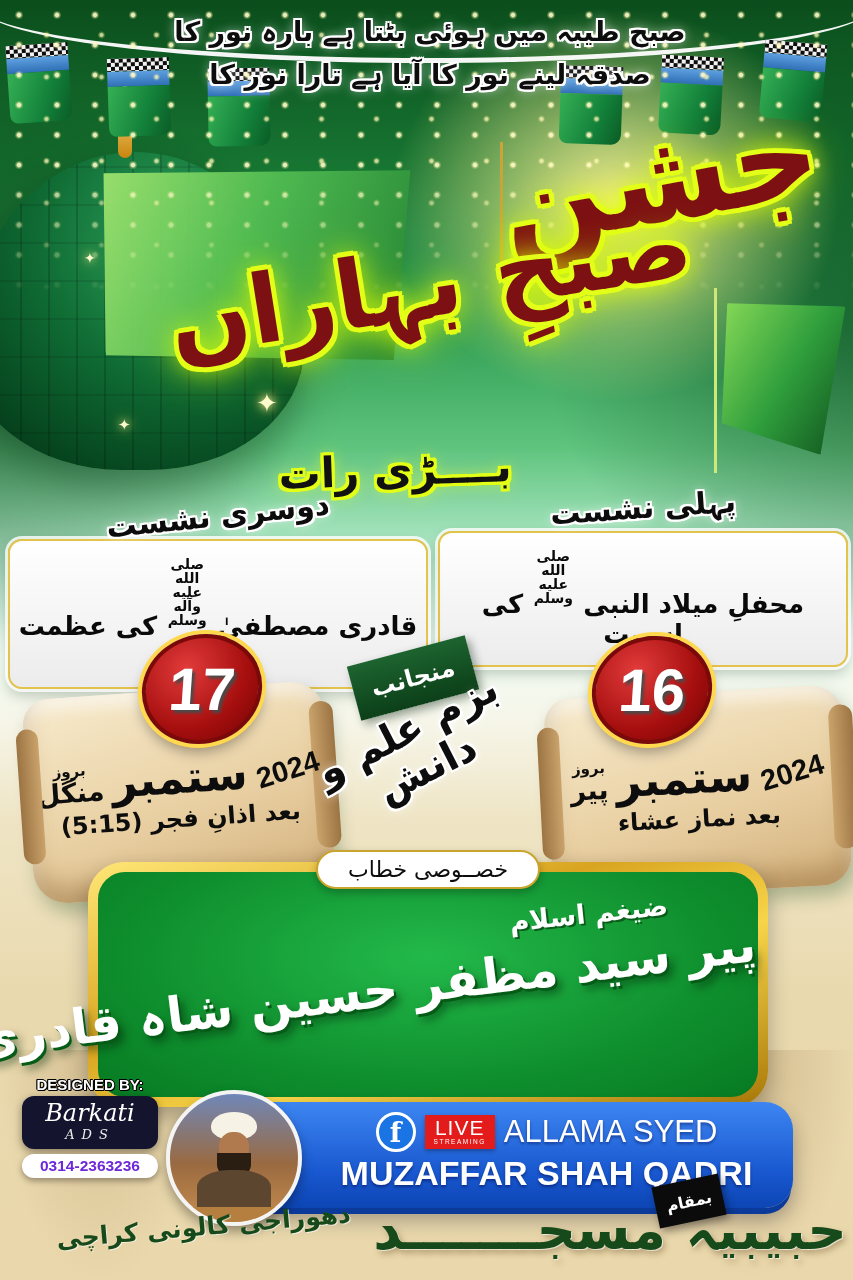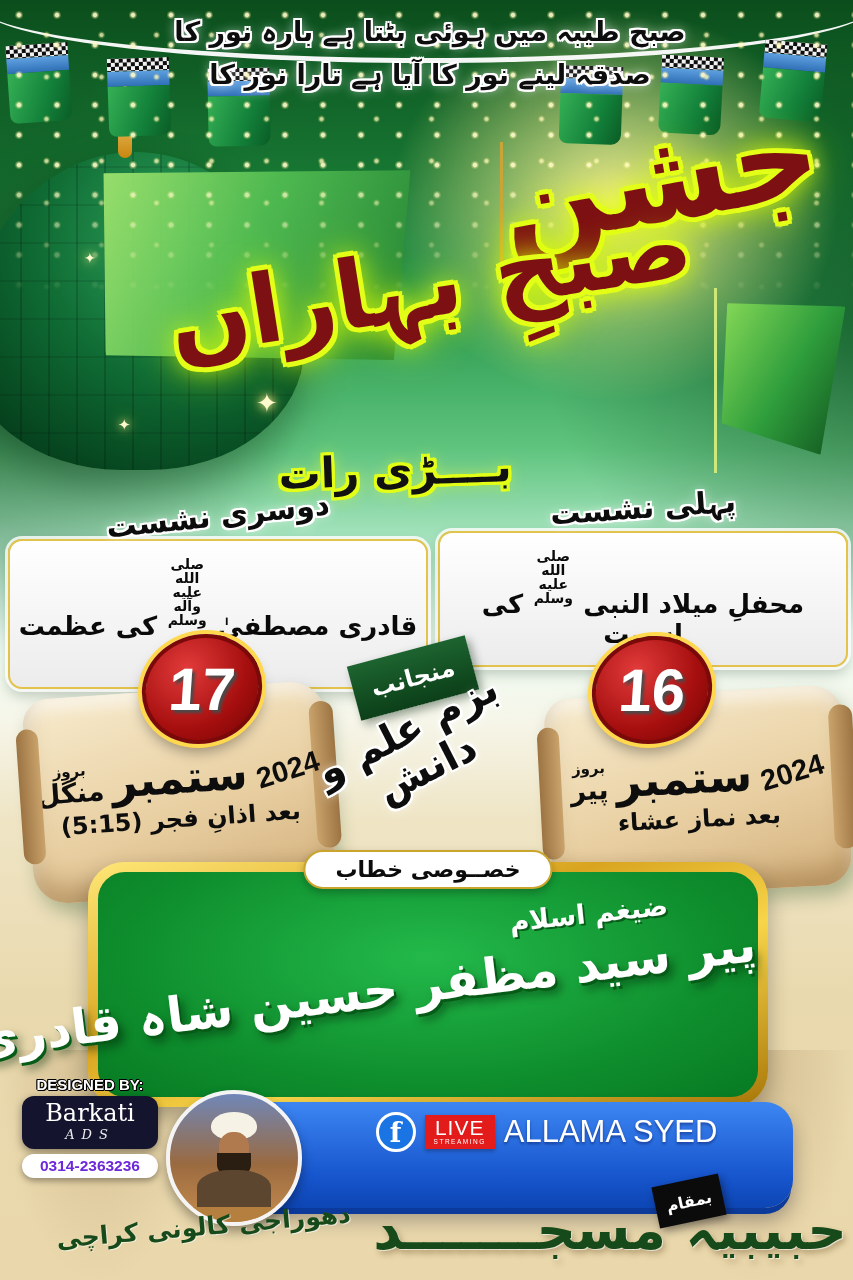--- a/index.html
+++ b/index.html
@@ -107,32 +107,32 @@
   .org-name{position:absolute; left:312px; top:706px; width:210px; transform:rotate(-27deg);
     font-size:40px; font-weight:bold; color:#0d0d0d; text-align:center; line-height:1.08;}
   
   .banner{position:absolute; left:88px; top:862px; width:680px; height:245px;
     background:linear-gradient(160deg,#ffe777,#d9a520 38%,#f7d54a 62%,#a87708);
     border-radius:36px; padding:10px; box-sizing:border-box; box-shadow:0 10px 22px rgba(0,0,0,.28);}
   .banner .inner{position:relative; width:100%; height:100%; border-radius:27px;
     background:radial-gradient(ellipse at 50% 38%, #23b94a, #0f8f2e 62%, #077a22);}
   .banner .pill{position:absolute; left:50%; top:-22px; transform:translateX(-50%);
     background:#fff; border:2px solid #caa52d; border-radius:999px; padding:5px 30px;
-    font-size:22px; font-weight:bold; color:#0c0c0c; white-space:nowrap; box-shadow:0 4px 8px rgba(0,0,0,.25);}
+    font-size:22px; font-weight:normal; color:#0c0c0c; white-space:nowrap; box-shadow:0 4px 8px rgba(0,0,0,.25);}
   .banner .hon-title{position:absolute; right:90px; top:26px; transform:rotate(-6deg);
     color:#fff; font-size:27px; font-weight:bold; text-shadow:2px 2px 0 #0a5c1a;}
   .banner .name{position:absolute; left:0; right:0; top:84px; transform:rotate(-7deg);
     text-align:center; white-space:nowrap; color:#fff; font-size:49px; font-weight:bold;
     text-shadow:2px 3px 0 #065c17, 5px 7px 10px rgba(0,40,10,.55);}
   
   .designer{position:absolute; left:22px; top:1076px; width:136px; text-align:center; font-family:"Liberation Sans",sans-serif;}
   .designer .head{font-size:15px; font-weight:bold; color:#fff;
     text-shadow:1px 0 0 #000,-1px 0 0 #000,0 1px 0 #000,0 -1px 0 #000,1px 1px 0 #000,-1px -1px 0 #000;}
   .designer .brandbox{margin-top:3px; background:#14142f; border-radius:12px; padding:5px 6px 7px; box-shadow:0 3px 8px rgba(0,0,0,.4);}
-  .designer .brand{font-family:"DejaVu Serif",serif; font-size:24px; color:#fff; line-height:1;}
+  .designer .brand{font-family:"DejaVu Serif",serif; font-style:italic; font-size:24px; color:#fff; line-height:1;}
   .designer .brand-sub{font-family:"DejaVu Serif",serif; font-style:italic; font-size:13px; letter-spacing:7px; color:#eee; margin-top:2px;}
   .designer .phone{margin-top:5px; background:#fff; border-radius:999px; padding:3px 4px;
     font-size:15.5px; font-weight:bold; color:#6d28d9; box-shadow:0 3px 6px rgba(0,0,0,.35);}
   
   .livebar{position:absolute; left:228px; top:1102px; width:565px; height:106px; border-radius:28px;
     background:linear-gradient(180deg,#3d86f2,#1857cf 68%,#0d46b4);
     box-shadow:0 8px 0 -2px #0c3a9a, 0 12px 20px rgba(0,0,30,.3);}
   .photo{position:absolute; left:-62px; top:-12px; width:128px; height:128px; border-radius:50%;
     border:4px solid #f4f4f4; overflow:hidden; background:linear-gradient(180deg,#7087b8 0%,#9a6a40 55%,#c78d4e 100%); box-shadow:0 6px 12px rgba(0,0,0,.35);}
   .photo .turban{position:absolute; left:50%; top:14%; transform:translateX(-50%); width:46px; height:28px; background:#f6f2e6; border-radius:50% 50% 45% 45%;}
@@ -297,20 +297,21 @@
     </div>
     <div class="content">
       <div class="row1">
         <span class="fb">f</span>
         <span class="livebadge">
           <div class="lv">LIVE</div>
           <div class="st">STREAMING</div>
         </span>
         <span class="en1">ALLAMA SYED</span>
       </div>
+      <div class="en2">MUZAFFAR SHAH QADRI</div>
     </div>
   </div>
 
   <div class="venue-label rtl">بمقام</div>
   <div class="venue-masjid rtl">حبیبیہ مسجـــــــد</div>
   <div class="venue-address rtl">دھوراجی کالونی کراچی</div>
 
 </div>
 
 </body></html>

